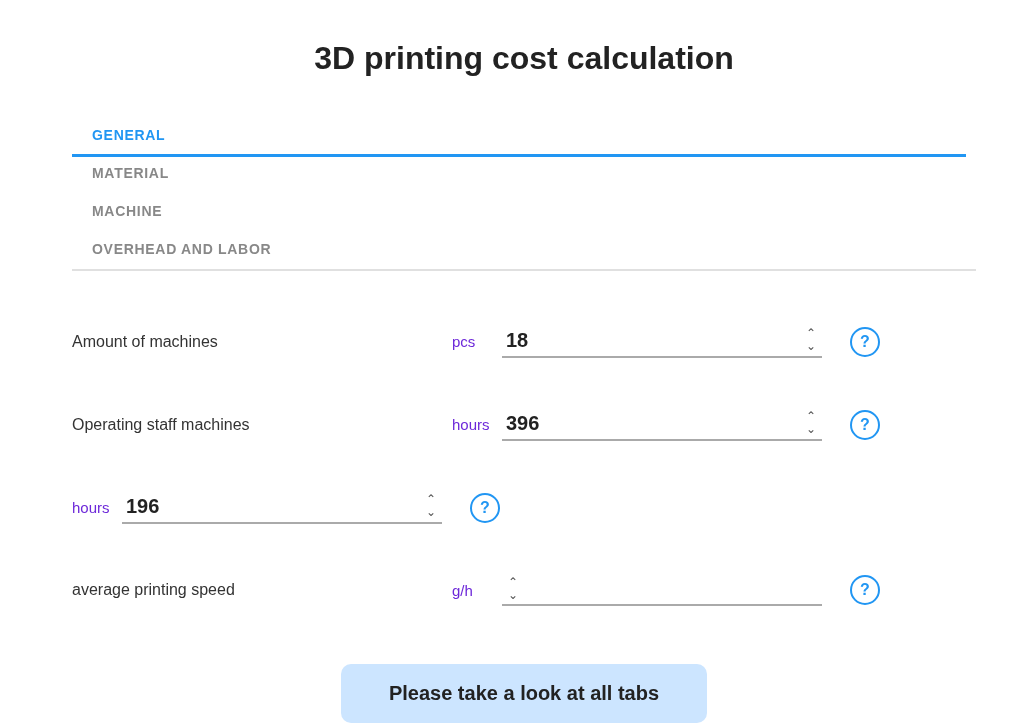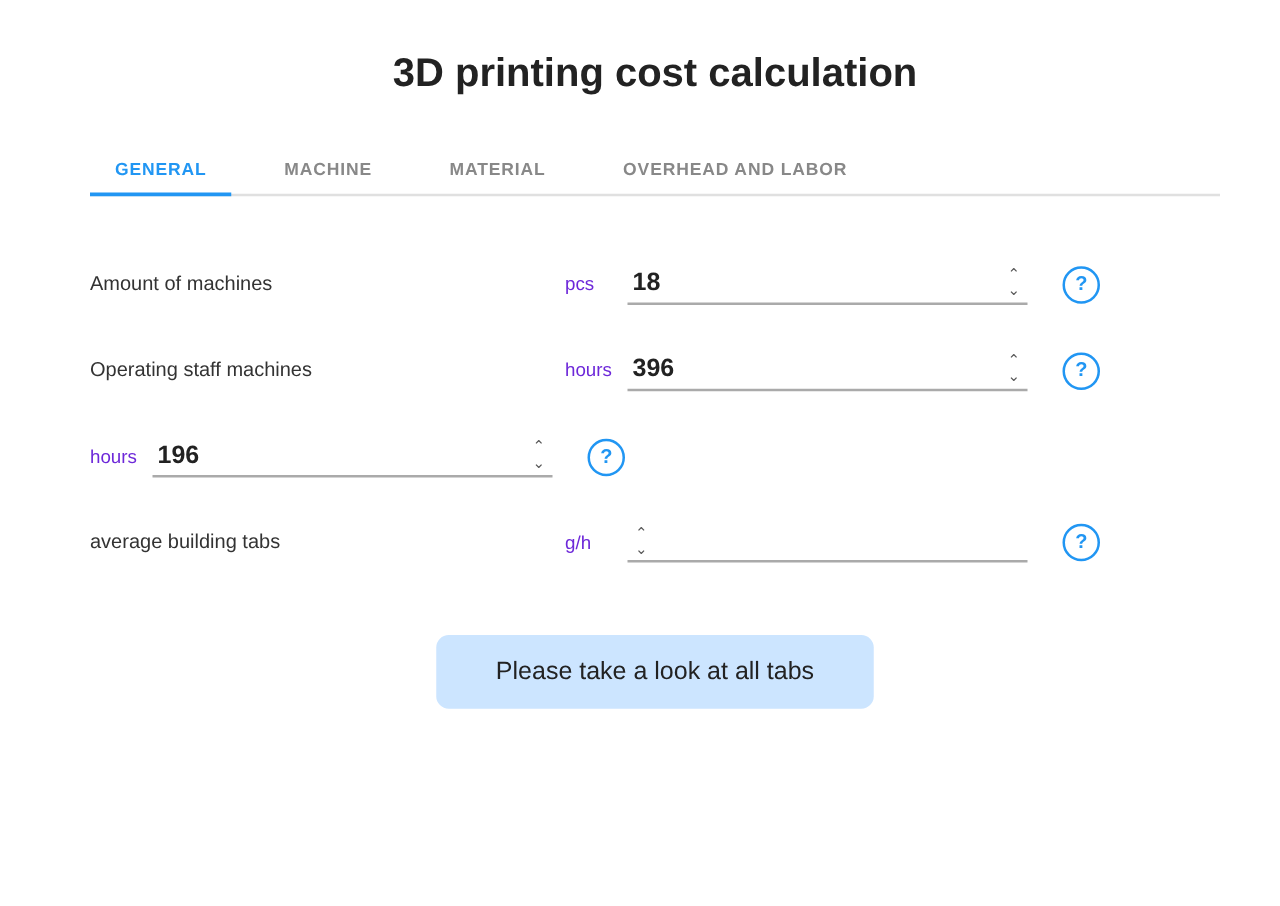--- a/index.html
+++ b/index.html
@@ -32,22 +32,22 @@
       font-weight: 700;
       color: #222;
       margin-bottom: 40px;
       text-align: center;
     }
 
     .tabs-container {
       width: 100%;
       border-bottom: 2px solid #e0e0e0;
       display: flex;
-      flex-direction: row;
-      gap: 12px;
+      flex-direction: column;
+      gap: 0;
       margin-bottom: 36px;
     }
 
     .tab {
       padding: 10px 20px 12px 20px;
       font-size: 14px;
       font-weight: 600;
       letter-spacing: 0.05em;
       color: #888;
       cursor: pointer;
@@ -67,21 +67,21 @@
       left: 0;
       right: 0;
       height: 3px;
       background: #2196F3;
     }
 
     .form-section {
       width: 100%;
       display: flex;
       flex-direction: column;
-      gap: 0;
+      gap: 14px;
     }
 
     .form-row {
       display: flex;
       align-items: center;
       padding: 18px 0;
       border-bottom: none;
       width: 100%;
     }
 
@@ -160,35 +160,35 @@
     }
 
     .notice-banner {
       margin-top: 40px;
       background: #cce5ff;
       border-radius: 10px;
       padding: 18px 48px;
       font-size: 20px;
       color: #222;
       text-align: center;
-      font-weight: 400;
+      font-weight: 700;
     }
   </style>
 </head>
 <body>
 
 <div class="page-wrapper">
 
   <h1 class="page-title">3D printing cost calculation</h1>
 
   <div class="tabs-container">
 
   <div class="tab active">GENERAL</div>
+      <div class="tab">MATERIAL</div>
       <div class="tab">MACHINE</div>
-      <div class="tab">MATERIAL</div>
       <div class="tab">OVERHEAD AND LABOR</div>
     </div>
 
   <div class="form-section">
 
   <div class="form-row">
         <div class="form-label">Amount of machines</div>
         <div class="input-group">
           <span class="input-unit">pcs</span>
           <div class="input-with-spinner">
@@ -228,21 +228,21 @@
               <span class="spinner-arrow">⌃</span>
               <span class="spinner-arrow">⌄</span>
             </div>
           </div>
           <div class="help-btn">
             <span>?</span>
           </div>
         </div>
       </div>
       <div class="form-row">
-        <div class="form-label">average building tabs</div>
+        <div class="form-label">average printing speed</div>
         <div class="input-group">
           <span class="input-unit">g/h</span>
           <div class="input-with-spinner">
             <div class="spinner-btn">
               <span class="spinner-arrow">⌃</span>
               <span class="spinner-arrow">⌄</span>
             </div>
           </div>
           <div class="help-btn">
             <span>?</span>

